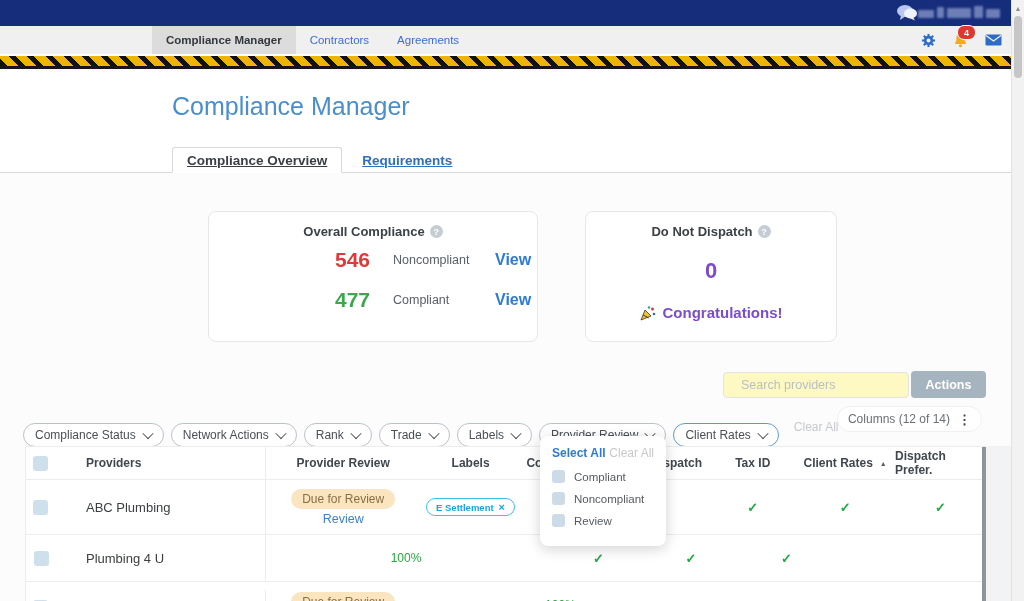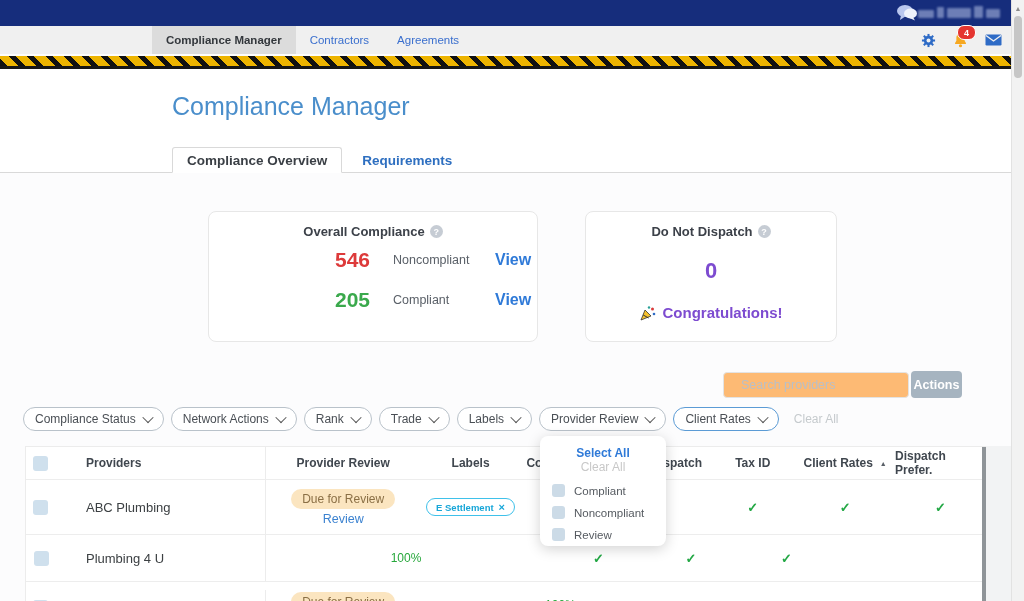--- a/index.html
+++ b/index.html
@@ -28,21 +28,21 @@
   .hazard{left:0;top:54px;width:1024px;height:10px;border-top:2px solid #fdfdfd;border-bottom:3px solid #161616;
     background:repeating-linear-gradient(45deg,#111 0 5px,#edb400 5px 13px);}
 
   
   .mainbg{left:0;top:173px;width:1024px;height:428px;background:#fcfcfd;}
   .pagetitle{left:172px;top:92px;font-size:25px;color:#4a8ecb;}
 
   
   .tabline{left:0;top:172px;width:1024px;height:1px;background:#d9d9d9;}
   .ctabs{left:172px;top:147px;height:26px;display:flex;align-items:stretch;z-index:2;}
-  .ctab{display:flex;align-items:center;padding:0 14px;font-size:13.5px;font-weight:bold;color:#2e6fc0;cursor:pointer;}
+  .ctab{display:flex;align-items:center;padding:0 14px;font-size:13.5px;font-weight:bold;color:#2e6fc0;cursor:pointer;text-decoration:underline;}
   .ctab.active{background:#fff;border:1px solid #d9d9d9;border-bottom:1px solid #fff;
     border-radius:3px 3px 0 0;color:#3a3f45;margin-right:6px;}
 
   
   .card{background:#fff;border:1px solid #e7e7e7;border-radius:8px;}
   .card1{left:208px;top:211px;width:328px;height:129px;}
   .card2{left:585px;top:211px;width:250px;height:129px;}
   .cardtitle{position:absolute;top:12px;left:0;width:100%;text-align:center;font-size:13px;
     font-weight:bold;color:#3c4149;display:flex;justify-content:center;align-items:center;gap:5px;}
   .help{width:13px;height:13px;border-radius:50%;background:#c6ccd4;color:#fff;font-size:9px;
@@ -57,33 +57,33 @@
   .statval.red{color:#dd3a3a;}
   .statval.green{color:#3aa94c;}
   .statlbl{width:102px;font-size:12.5px;color:#5a6068;}
   .viewlink{font-size:16px;font-weight:bold;color:#2f7ad8;cursor:pointer;}
   .dndzero{position:absolute;top:46px;left:0;width:100%;text-align:center;
     font-size:22px;font-weight:bold;color:#7d4bd0;}
   .dndmsg{position:absolute;top:92px;left:0;width:100%;display:flex;justify-content:center;
     align-items:center;gap:7px;font-size:15px;font-weight:bold;color:#7d4bd0;}
 
   
-  .search{left:723px;top:372px;width:186px;height:26px;background:#fdba74;border:1px solid #e3e3e3;
+  .search{left:723px;top:372px;width:186px;height:26px;background:#fef9c3;border:1px solid #e3e3e3;
     border-radius:4px;display:flex;align-items:center;padding:0 8px;box-sizing:border-box;gap:7px;}
   .search input{border:none;outline:none;flex:1;font-size:12.5px;font-family:"Liberation Sans",sans-serif;
     color:#444;background:transparent;}
   .search input::placeholder{color:#b9bfc7;}
-  .actions{left:911px;top:371px;width:51px;height:27px;background:#a6b4c0;border-radius:4px;
+  .actions{left:911px;top:371px;width:75px;height:27px;background:#a6b4c0;border-radius:4px;
     color:#fff;font-size:12.5px;font-weight:bold;display:flex;align-items:center;
     justify-content:center;cursor:pointer;}
 
   
   .chips{left:23px;top:407px;display:flex;align-items:center;gap:7px;}
   .chip{height:22px;border:1px solid #b9c2ca;border-radius:12px;background:#fff;display:flex;
-    align-items:center;padding:0 11px;font-size:12px;color:#4a4f55;cursor:pointer;gap:2px;}
+    align-items:center;padding:0 11px;font-size:12px;color:#4a4f55;cursor:pointer;gap:2px;margin-top:16px;}
   .chip.active{border-color:#5b9bd5;}
   .chev{width:7px;height:7px;border-right:1.6px solid #555;border-bottom:1.6px solid #555;
     transform:rotate(45deg) translate(-1px,-1px);margin-left:6px;}
   .clearall{font-size:12px;color:#c5cacd;margin-left:8px;cursor:pointer;}
   .colpill{right:42px;top:406px;height:24px;background:#fff;border:1px solid #f0f0f0;border-radius:13px;
     display:flex;align-items:center;gap:8px;padding:0 10px;font-size:12px;color:#6b7075;}
   .kebab{font-size:13px;font-weight:bold;color:#3f444a;cursor:pointer;}
 
   
   .tbl{left:25px;top:446px;width:961px;background:#fff;border:1px solid #ececec;border-right:none;
@@ -109,21 +109,21 @@
   .revline{font-size:12.5px;color:#5a6068;}
   .revline b{color:#33373c;}
   .sorttri{font-size:7px;color:#5a6068;margin-left:4px;}
   .hrow{flex-direction:row;gap:0;}
   .tblscroll{left:982px;top:447px;width:4px;height:154px;background:#8f9498;}
   .gutter{left:986px;top:446px;width:27px;height:155px;background:#f2f3f4;}
 
   
   .dropdown{left:540px;top:436px;width:126px;height:110px;background:#fff;border-radius:8px;
     box-shadow:0 3px 14px rgba(0,0,0,.18);z-index:40;padding:10px 12px;box-sizing:border-box;}
-  .ddhead{display:flex;justify-content:space-between;align-items:center;margin-bottom:10px;flex-direction:column;}
+  .ddhead{display:flex;justify-content:space-between;align-items:center;margin-bottom:10px;}
   .ddsel{font-size:12px;font-weight:bold;color:#2f7ad8;cursor:pointer;}
   .ddclr{font-size:12px;color:#c8c8c8;cursor:pointer;}
   .ddopt{display:flex;align-items:center;gap:9px;margin-bottom:9px;cursor:pointer;}
   .ddcb{width:13px;height:13px;border-radius:3px;background:#ccdbe7;}
   .ddlbl{font-size:11.5px;color:#565b61;}
 
   
   .sb{right:0;top:0;width:12px;height:601px;background:#f2f2f2;border-left:1px solid #e2e2e2;z-index:60;}
   .sbup{position:absolute;top:2px;left:0;width:12px;height:12px;display:flex;align-items:center;
     justify-content:center;color:#8a8a8a;font-size:7px;}
@@ -204,21 +204,21 @@
       <span>Overall Compliance</span>
       <span class="help">?</span>
     </div>
     <div class="stats">
       <div class="statrow">
         <span class="statval red">546</span>
         <span class="statlbl">Noncompliant</span>
         <span class="viewlink">View</span>
       </div>
       <div class="statrow">
-        <span class="statval green">205</span>
+        <span class="statval green">477</span>
         <span class="statlbl">Compliant</span>
         <span class="viewlink">View</span>
       </div>
     </div>
   </div>
 
   <div class="abs card card2">
     <div class="cardtitle">
       <span>Do Not Dispatch</span>
       <span class="help">?</span>
@@ -269,20 +269,24 @@
     <div class="chip">
       <span>Provider Review</span>
       <span class="chev"></span>
     </div>
     <div class="chip active">
       <span>Client Rates</span>
       <span class="chev"></span>
     </div>
     <span class="clearall">Clear All</span>
   </div>
+  <div class="abs colpill">
+    <span>Columns (12 of 14)</span>
+    <span class="kebab">⋮</span>
+  </div>
 
   <div class="abs tbl">
     <div class="trow thead hrow">
       <div class="tc c0">
           <span class="cb"></span>
         </div>
       <div class="tc c1 left" style="padding-left:30px;">
         <span>Providers</span>
         </div>
       <div class="tc c2">

